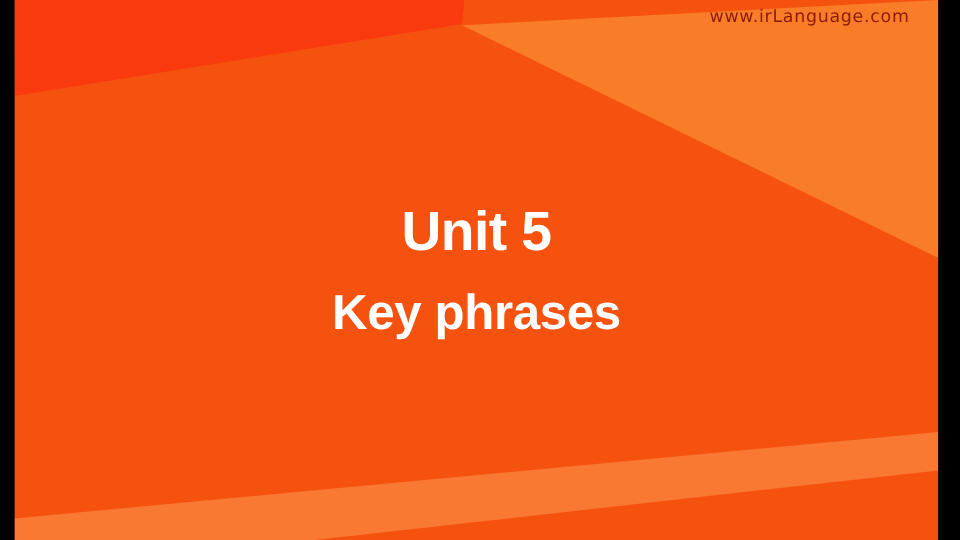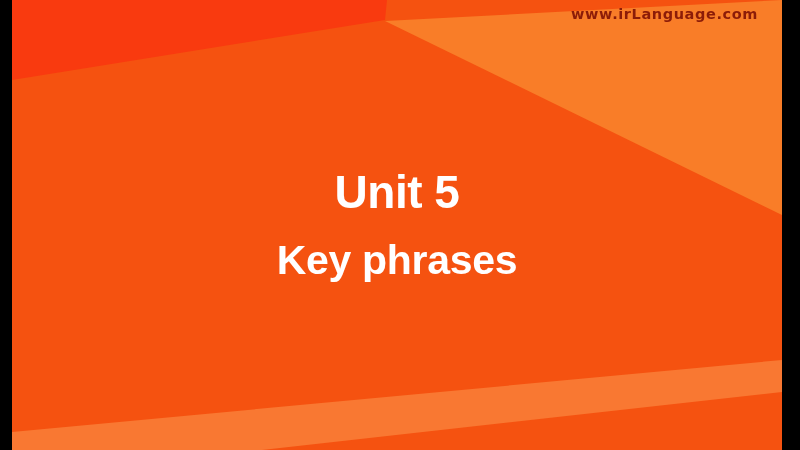--- a/index.html
+++ b/index.html
@@ -53,21 +53,21 @@
 
   
   #watermark {
     position: absolute;
     top: 6px;
     right: 24px;
     z-index: 30;
     color: #8C1C08;
     font-family: "DejaVu Sans", sans-serif;
     font-size: 14.5px;
-    font-weight: bold;
+    font-weight: normal;
     letter-spacing: 0.6px;
     white-space: nowrap;
   }
 
   
   #title-block {
     position: absolute;
     left: 0;
     top: 0;
     width: 770px;

